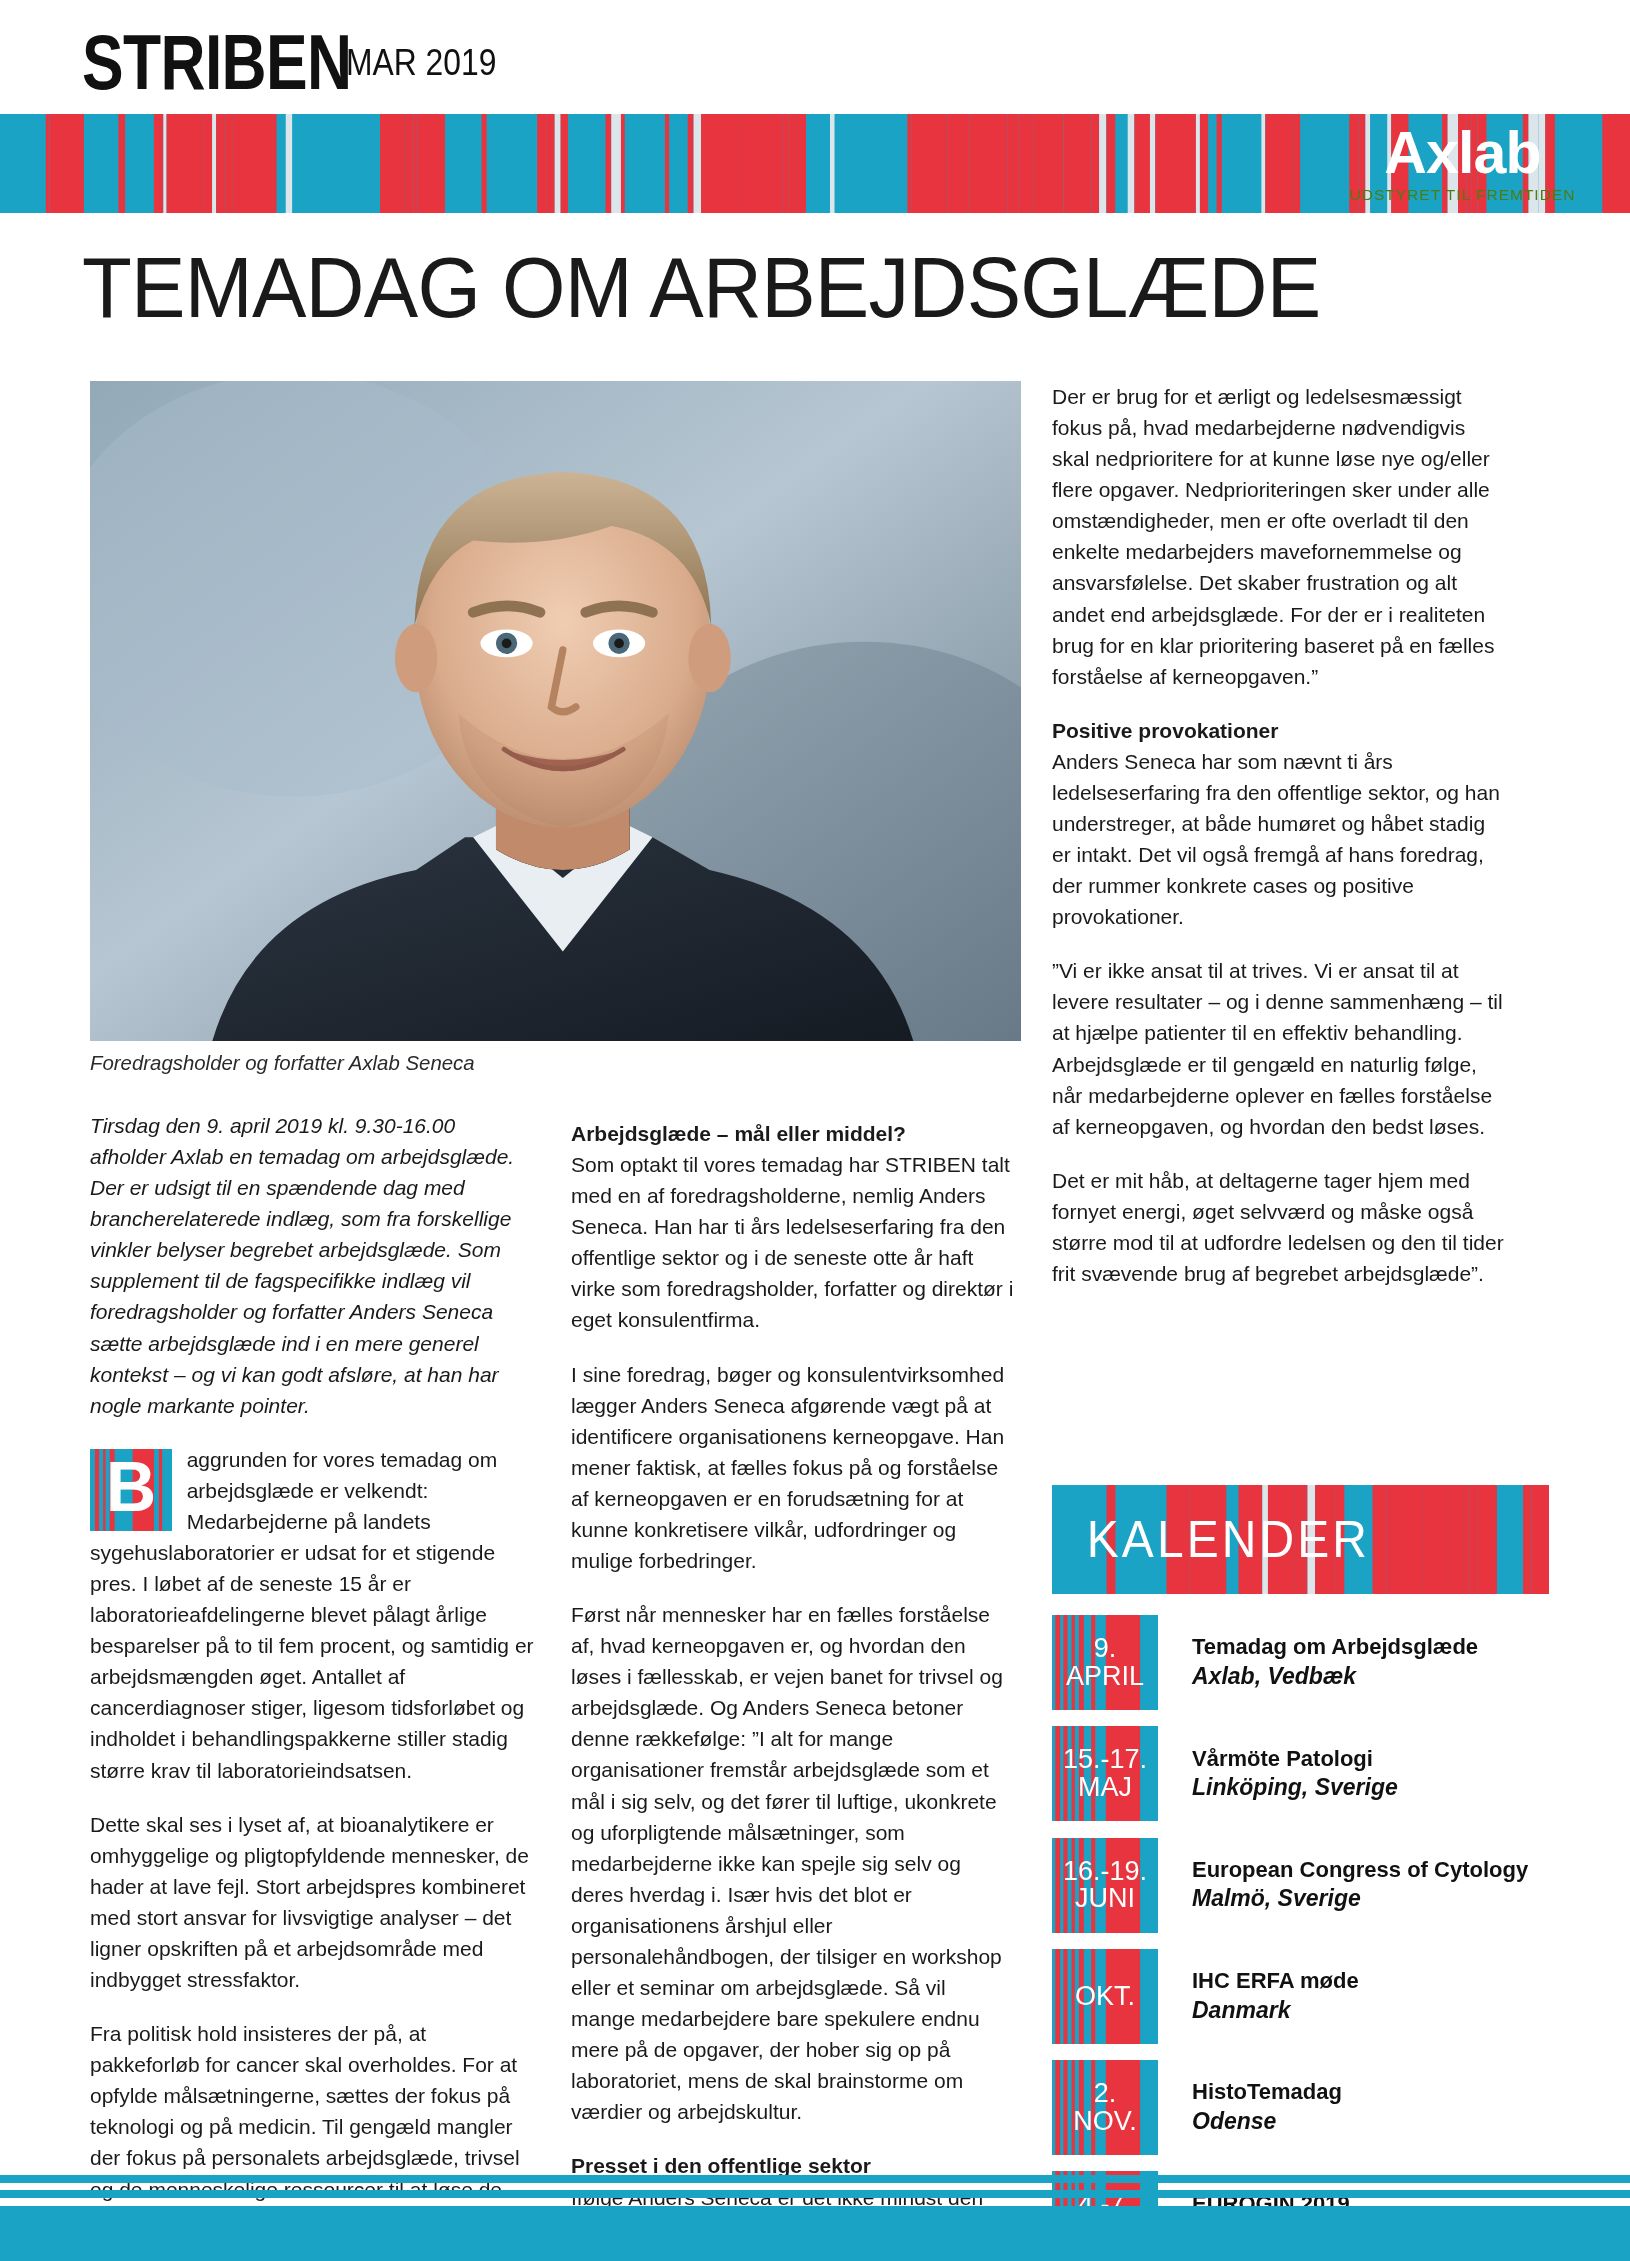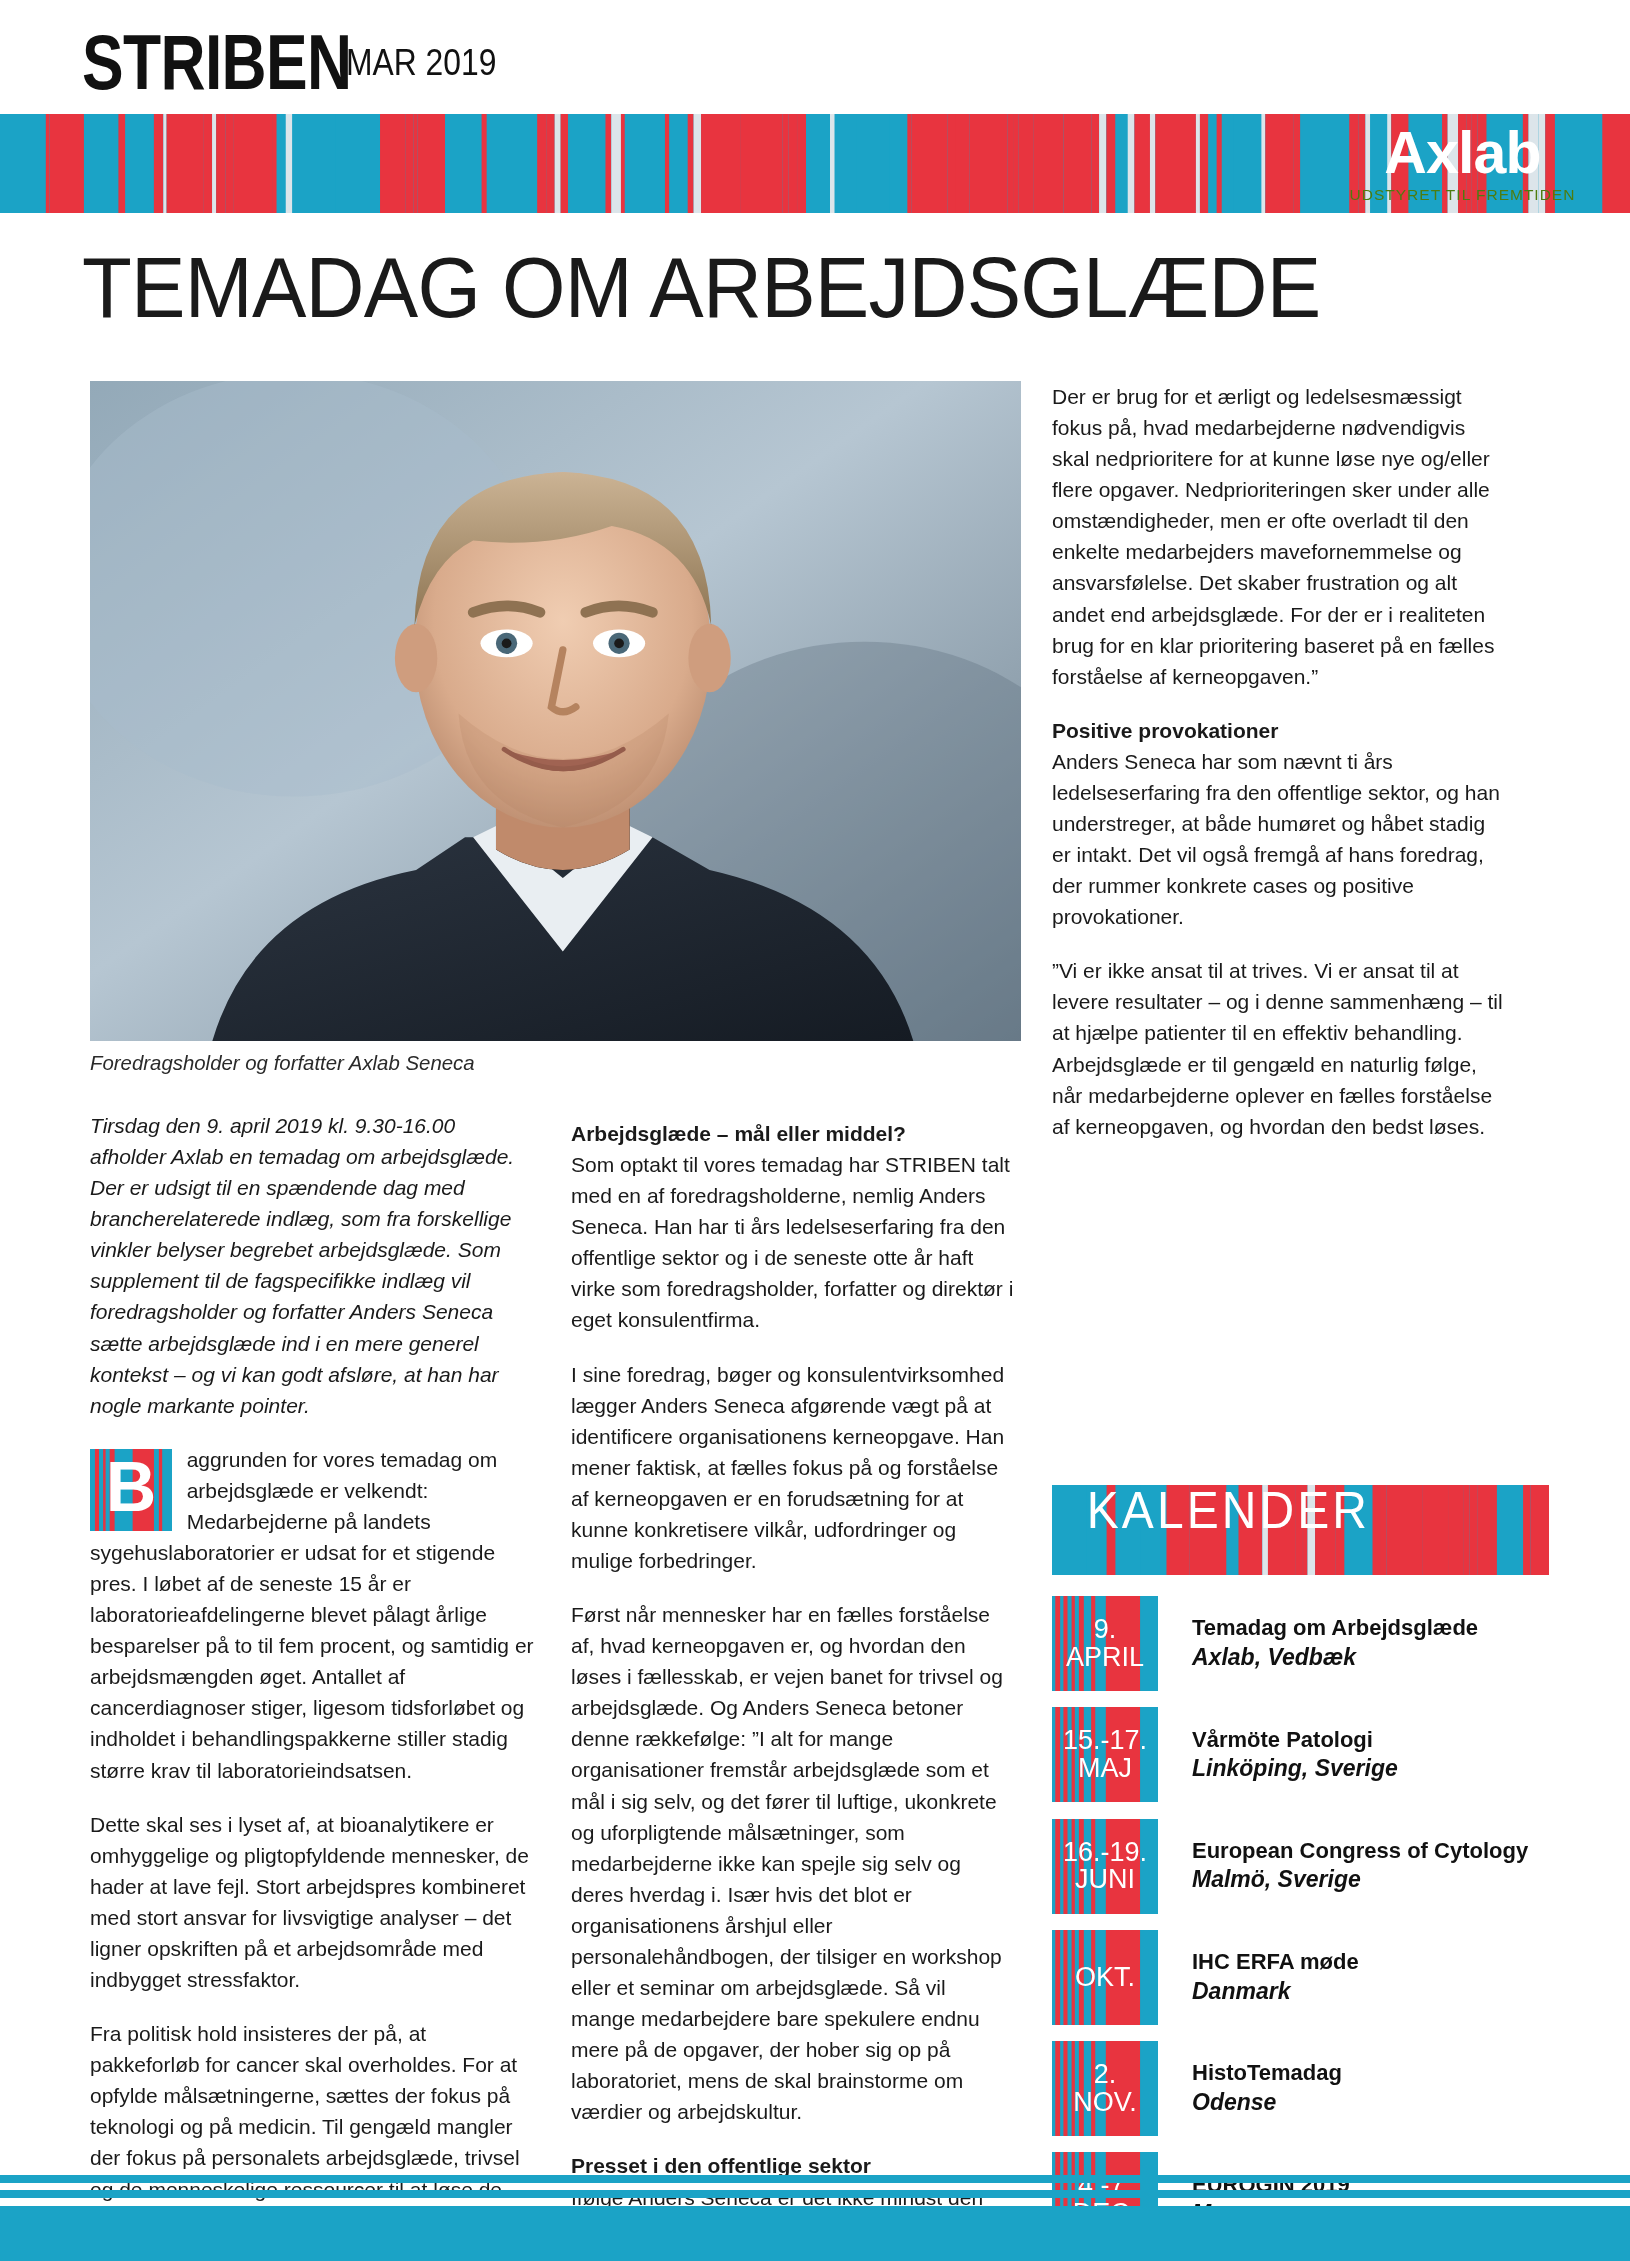--- a/index.html
+++ b/index.html
@@ -102,22 +102,22 @@
     font-size: 70px; font-weight: 700; color: #ffffff;
     line-height: 1; padding-bottom: 4.9px;
   }
   .dropcap svg { position: absolute; inset: 0; width: 100%; height: 100%; }
 
   
   .kalender {
     position: absolute; left: 1052px; top: 1485px; width: 497px;
   }
   .kal-header {
-    position: relative; width: 497px; height: 90px; overflow: hidden;
-    display: flex; align-items: flex-start;
+    position: relative; width: 497px; height: 109px; overflow: hidden;
+    display: flex; align-items: center;
   }
   .kal-header svg { position: absolute; inset: 0; width: 100%; height: 100%; }
   .kal-title {
     position: relative; color: #ffffff; font-size: 51px; font-weight: 400;
     letter-spacing: 3.3px; padding-left: 37px; line-height: 1;
     transform: scaleX(0.94); transform-origin: left center;
   }
 
   .kal-list { margin-top: 21px; }
   .kal-item {
@@ -361,20 +361,21 @@
   <p>Først når mennesker har en fælles forståelse af, hvad kerneopgaven er, og hvordan den løses i fællesskab, er vejen banet for trivsel og arbejdsglæde. Og Anders Seneca betoner denne rækkefølge: ”I alt for mange organisationer fremstår arbejdsglæde som et mål i sig selv, og det fører til luftige, ukonkrete og uforpligtende målsætninger, som medarbejderne ikke kan spejle sig selv og deres hverdag i. Især hvis det blot er organisationens årshjul eller personalehåndbogen, der tilsiger en workshop eller et seminar om arbejdsglæde. Så vil mange medarbejdere bare spekulere endnu mere på de opgaver, der hober sig op på laboratoriet, mens de skal brainstorme om værdier og arbejdskultur.</p>
   <h3>Presset i den offentlige sektor</h3>
   <p>Ifølge Anders Seneca er det ikke mindst den offentlige sektor, der lever i en vildfarelse om, at tilfredse medarbejdere er et mål i sig</p>
 </div>
 
 <div class="col" id="col3">
   <p>Der er brug for et ærligt og ledelsesmæssigt fokus på, hvad medarbejderne nødvendigvis skal nedprioritere for at kunne løse nye og/eller flere opgaver. Nedprioriteringen sker under alle omstændigheder, men er ofte overladt til den enkelte medarbejders mavefornemmelse og ansvarsfølelse. Det skaber frustration og alt andet end arbejdsglæde. For der er i realiteten brug for en klar prioritering baseret på en fælles forståelse af kerneopgaven.”</p>
   <h3>Positive provokationer</h3>
   <p>Anders Seneca har som nævnt ti års ledelseserfaring fra den offentlige sektor, og han understreger, at både humøret og håbet stadig er intakt. Det vil også fremgå af hans foredrag, der rummer konkrete cases og positive provokationer.</p>
   <p>”Vi er ikke ansat til at trives. Vi er ansat til at levere resultater – og i denne sammenhæng – til at hjælpe patienter til en effektiv behandling. Arbejdsglæde er til gengæld en naturlig følge, når medarbejderne oplever en fælles forståelse af kerneopgaven, og hvordan den bedst løses.</p>
+  <p>Det er mit håb, at deltagerne tager hjem med fornyet energi, øget selvværd og måske også større mod til at udfordre ledelsen og den til tider frit svævende brug af begrebet arbejdsglæde”.</p>
 </div>
 
 <div class="kalender">
   <div class="kal-header">
     <svg id="kal-stripes" viewBox="0 0 610 108" preserveAspectRatio="none">
         <rect width="610" height="108" fill="#1BA3C6"></rect>
         <rect x="0.0" y="0" width="42.7" height="108" fill="#1BA3C6"></rect>
         <rect x="42.7" y="0" width="24.3" height="108" fill="#1BA3C6"></rect>
         <rect x="67.0" y="0" width="11.1" height="108" fill="#E8343F"></rect>
         <rect x="78.1" y="0" width="31.0" height="108" fill="#1BA3C6"></rect>

